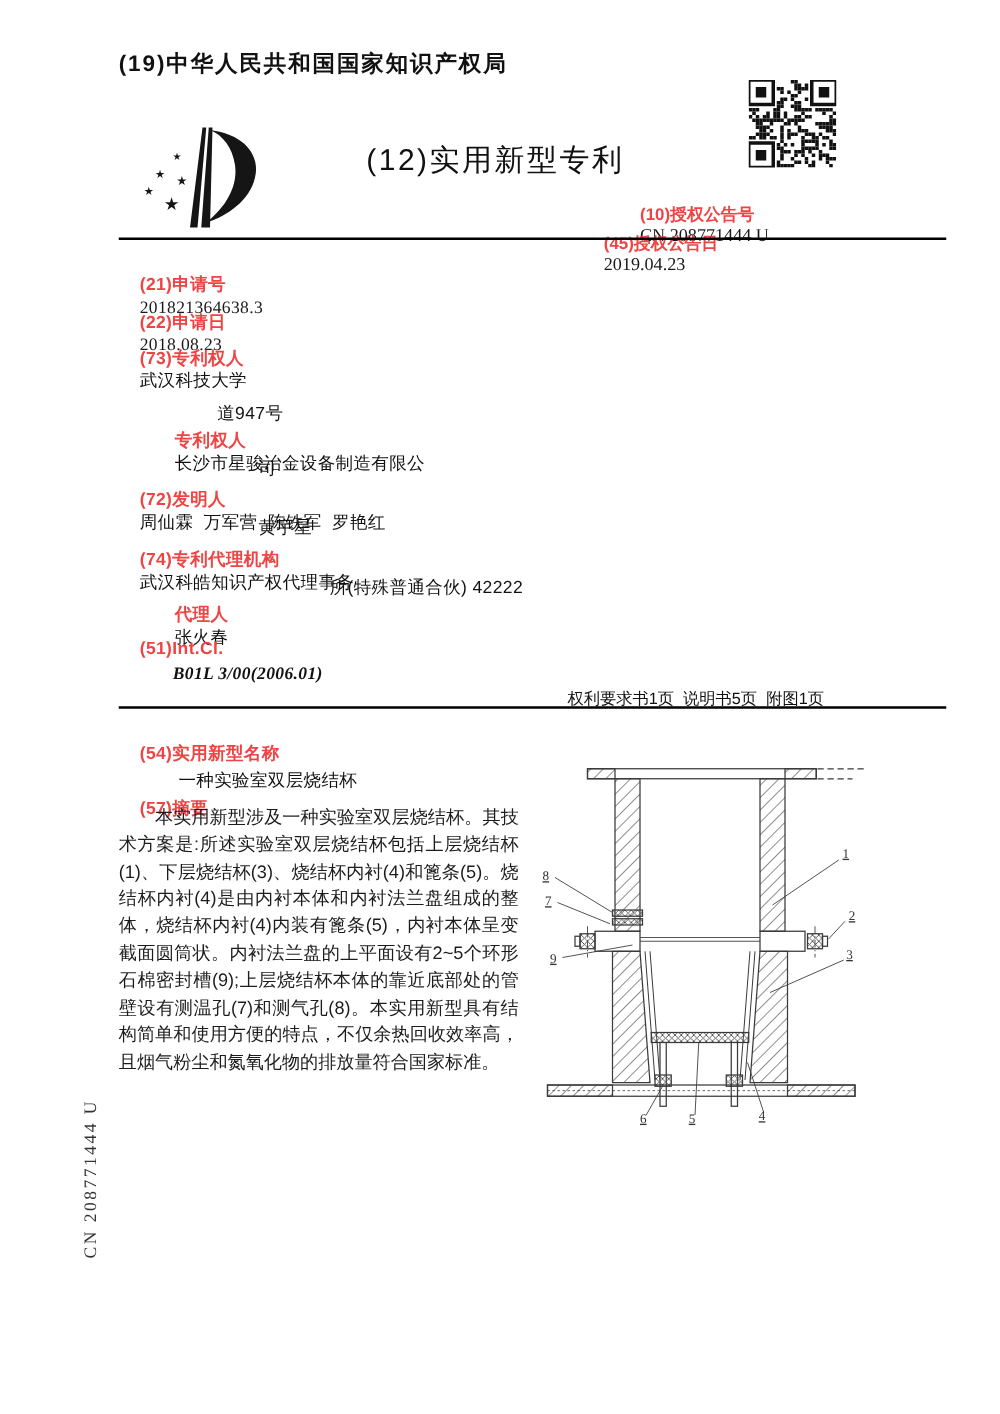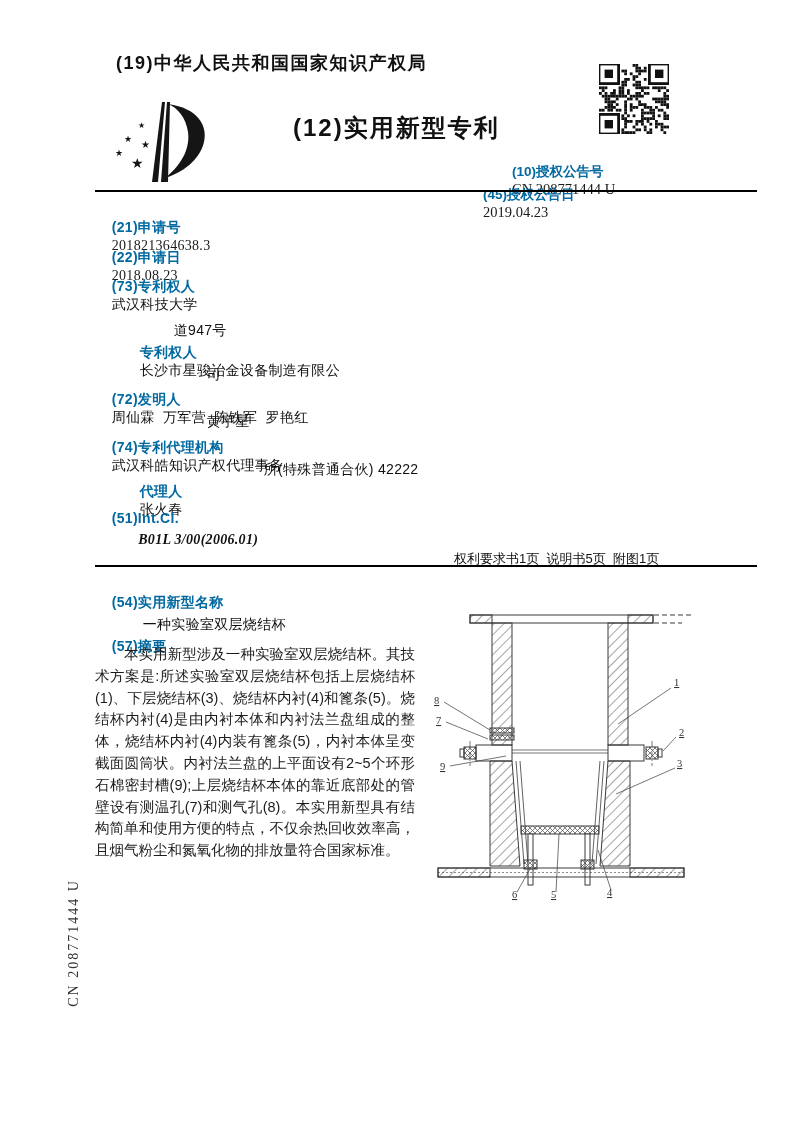--- a/index.html
+++ b/index.html
@@ -2,46 +2,46 @@
 <html><head>
 <meta charset="utf-8">
 <style>
   html,body{margin:0;padding:0;background:#e8e8e8;}
   .page{
     position:relative;width:800px;height:1131px;background:#ffffff;
     font-family:"Liberation Sans",sans-serif;color:#111;overflow:hidden;
     margin:0 auto;
   }
   .abs{position:absolute;}
-  .lbl{font-weight:bold;color:#0369a1;}
+  .lbl{font-weight:bold;color:#ef4444;}
   .val{font-family:"Liberation Serif",serif;color:#1a1a1a;}
   .line{position:absolute;font-size:14px;white-space:pre;letter-spacing:.3px;}
   .rule{position:absolute;background:#000;}
   .office{font-size:18px;font-weight:bold;letter-spacing:1.5px;}
-  .doctype{font-size:24px;font-weight:bold;letter-spacing:2px;}
+  .doctype{font-size:24px;font-weight:normal;letter-spacing:2px;}
   .publine{font-size:13.5px;white-space:pre;}
   .pages{font-size:13px;white-space:pre;}
   .abstract{
     width:320px;font-size:14.5px;line-height:21.8px;text-align:justify;
     text-indent:2em;color:#1c1c1c;
   }
   .sidecn{
     font-family:"Liberation Serif",serif;font-size:14px;letter-spacing:2px;color:#333;
     transform:rotate(-90deg);transform-origin:center center;white-space:pre;
     width:160px;text-align:center;
   }
   .intcl{font-family:"Liberation Serif",serif;font-style:italic;font-weight:bold;}
   svg text{font-family:"Liberation Serif",serif;}
 </style>
 </head>
 <body>
 
 <div class="page">
 
-  <div class="abs office" style="left:95px;top:51px;margin-left:21px;">(19)中华人民共和国国家知识产权局</div>
+  <div class="abs office" style="left:95px;top:39px;">(19)中华人民共和国国家知识产权局</div>
 
   <svg id="qr" class="abs" style="left:599px;top:64px;" width="70" height="70" viewBox="0 0 70 70">
       <rect x="33.599999999999994" y="0" width="2.8" height="2.8" fill="#111111"></rect>
       <rect x="36.4" y="0" width="2.8" height="2.8" fill="#111111"></rect>
       <rect x="36.4" y="2.8" width="2.8" height="2.8" fill="#111111"></rect>
       <rect x="39.199999999999996" y="2.8" width="2.8" height="2.8" fill="#111111"></rect>
       <rect x="44.8" y="2.8" width="2.8" height="2.8" fill="#111111"></rect>
       <rect x="22.4" y="5.6" width="2.8" height="2.8" fill="#111111"></rect>
       <rect x="25.2" y="5.6" width="2.8" height="2.8" fill="#111111"></rect>
       <rect x="36.4" y="5.6" width="2.8" height="2.8" fill="#111111"></rect>

